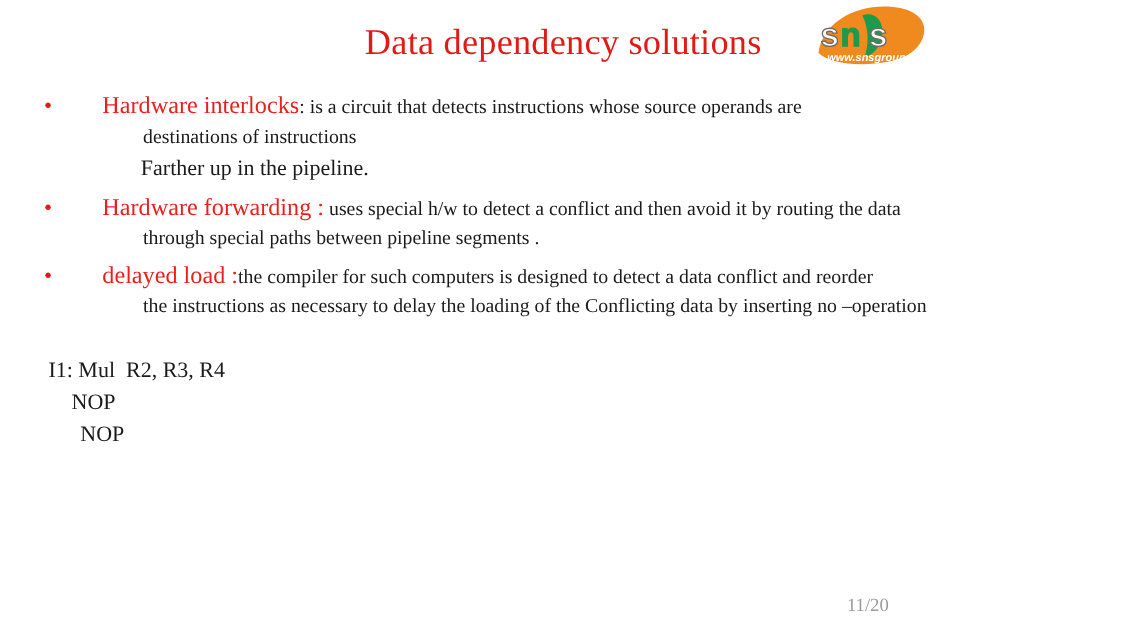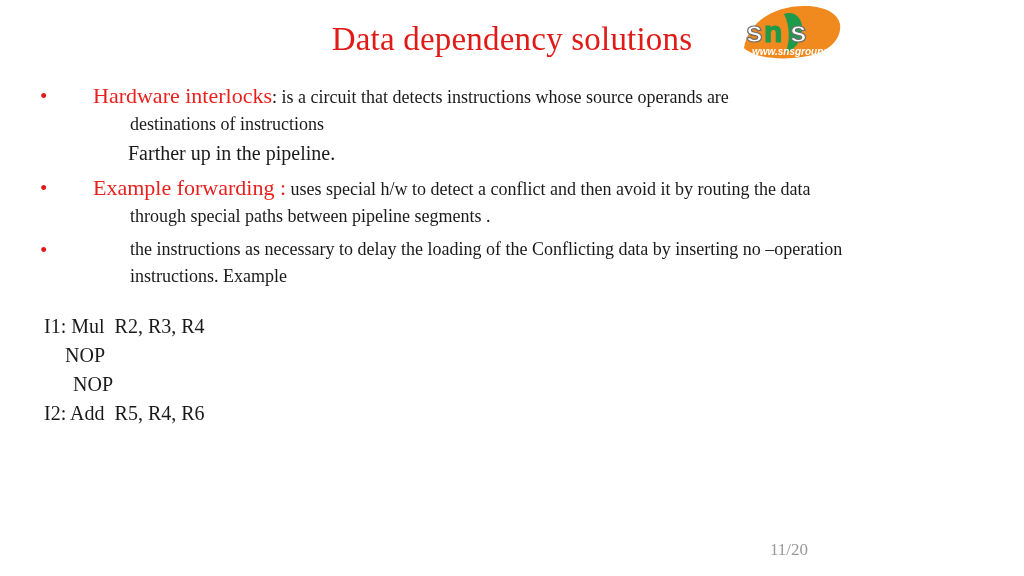--- a/index.html
+++ b/index.html
@@ -84,21 +84,21 @@
     font-size: 20px;
     line-height: 30px;
     color: #1a1a1a;
     padding-left: 64px;
   }
 
   
   #code-block {
     position: absolute;
     left: 0;
-    top: 312px;
+    top: 323px;
     width: 520px;
   }
   .code-line {
     font-size: 20px;
     line-height: 29px;
     color: #1a1a1a;
     white-space: pre;
     padding-left: 44px;
   }
   .code-line.indent-1 { padding-left: 65px; }
@@ -147,35 +147,36 @@
       <div class="bullet-line">
         <span class="kw">Hardware interlocks</span><span>:</span><span> is a circuit that detects instructions whose source operands are</span>
       </div>
       <div class="cont">destinations of instructions</div>
       <div class="plain-line">Farther up in the pipeline.</div>
     </div>
 
     <div class="bullet-block" style="margin-top:6px;">
       <span class="bullet-mark">•</span>
       <div class="bullet-line">
-        <span class="kw">Example forwarding :</span><span></span><span> uses special h/w to detect a conflict and then avoid it by routing the data</span>
+        <span class="kw">Hardware forwarding :</span><span></span><span> uses special h/w to detect a conflict and then avoid it by routing the data</span>
       </div>
       <div class="cont">through special paths between pipeline segments .</div>
     </div>
 
     <div class="bullet-block" style="margin-top:6px;">
       <span class="bullet-mark">•</span>
+      <div class="bullet-line">
+        <span class="kw">delayed load :</span><span></span><span>the compiler for such computers is designed to detect a data conflict and reorder</span>
+      </div>
       <div class="cont">the instructions  as necessary to delay the loading of the Conflicting data by inserting no –operation</div>
-      <div class="cont">instructions. Example</div>
     </div>
 
   </div>
 
   <div id="code-block">
     <div class="code-line">I1: Mul  R2, R3, R4</div>
     <div class="code-line indent-1">NOP</div>
     <div class="code-line indent-2">NOP</div>
-    <div class="code-line">I2: Add  R5, R4, R6</div>
   </div>
 
   <div id="page-number">11/20</div>
 
 </div>
 
 </body></html>

